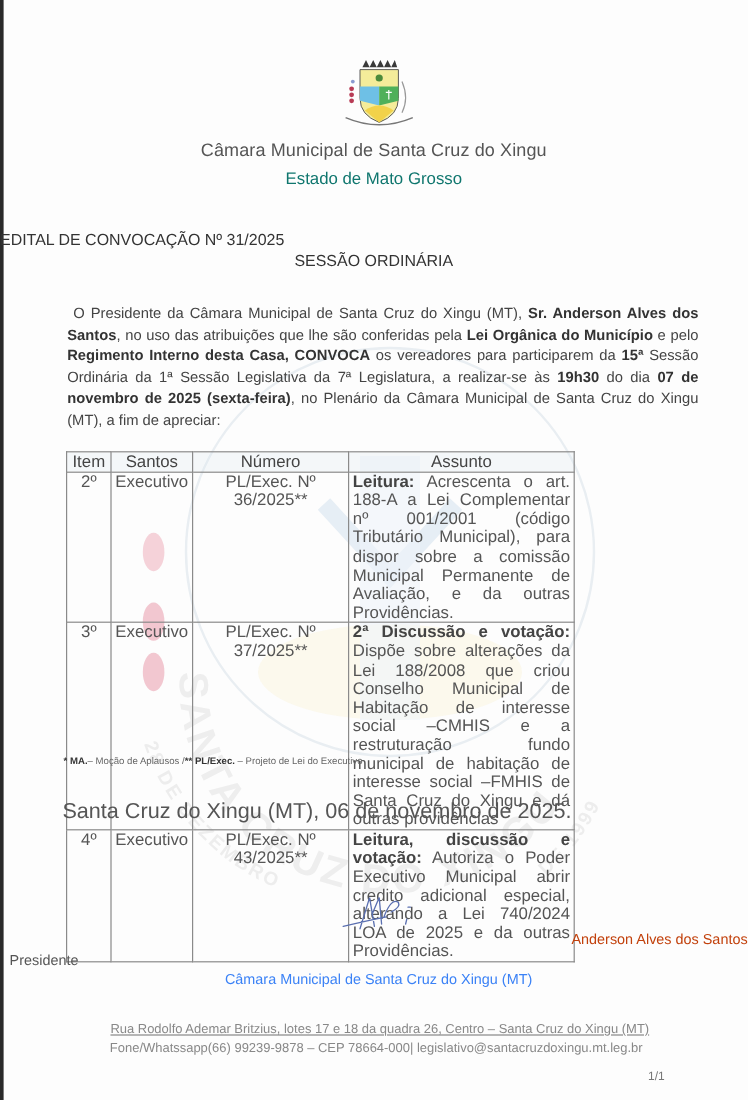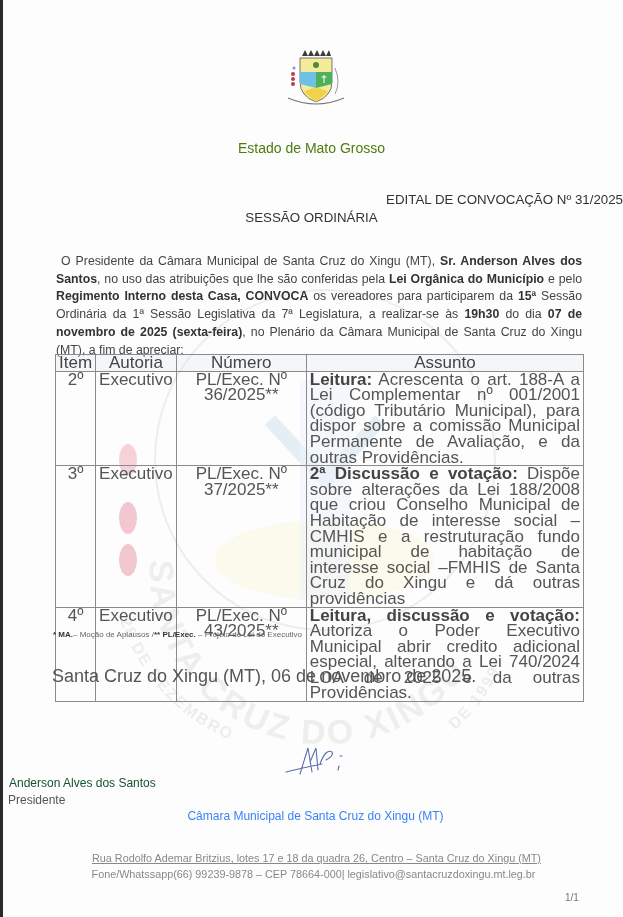--- a/index.html
+++ b/index.html
@@ -12,48 +12,48 @@
   }
   .left-edge { position: absolute; left: 0; top: 0; width: 3px; height: 917px; background: #2a2a2a; }
   .page { position: absolute; left: 0; top: 0; width: 623px; height: 917px; }
 
   
   .watermark { position: absolute; left: 0; top: 0; width: 623px; height: 917px; pointer-events: none; }
 
   .logo { position: absolute; left: 274px; top: 46px; width: 84px; height: 62px; }
 
   .header-title { position: absolute; left: 0; width: 623px; top: 117px; text-align: center; font-size: 15px; color: #555; letter-spacing: 0.1px; }
-  .header-sub { position: absolute; left: 0; width: 623px; top: 140px; text-align: center; font-size: 14px; color: #4d7c0f; }
+  .header-sub { position: absolute; left: 0; width: 623px; top: 140px; text-align: center; font-size: 14px; color: #0f766e; }
 
-  .edital-title { position: absolute; left: 0; width: 623px; top: 192px; text-align: right; font-size: 13.3px; color: #333; }
+  .edital-title { position: absolute; left: 0; width: 623px; top: 192px; text-align: left; font-size: 13.3px; color: #333; }
   .edital-sub { position: absolute; left: 0; width: 623px; top: 210px; text-align: center; font-size: 13.3px; color: #333; }
 
   .intro { position: absolute; left: 56px; top: 253px; width: 526px; font-size: 12.3px; line-height: 17.7px; color: #444; text-align: justify; }
   .intro b { color: #333; }
 
-  table.items { position: absolute; left: 55px; top: 354px; width: 529px; border-collapse: collapse; font-size: 17px; color: #555; }
+  table.items { position: absolute; left: 55px; top: 376px; width: 424px; border-collapse: collapse; font-size: 14px; color: #555; }
   table.items th, table.items td { border: 1px solid #8a8a8a; padding: 0 3px; vertical-align: top; line-height: 15.6px; }
   table.items th { font-weight: normal; color: #444; text-align: center; background: rgba(220,230,240,0.25); }
   table.items td.c { text-align: center; }
   table.items td.assunto { text-align: justify; }
   table.items td.assunto b { color: #444; }
 
   .legend { position: absolute; left: 53px; top: 630px; font-size: 8px; color: #666; }
   .legend b { color: #333; }
 
   .place-date { position: absolute; left: 52px; top: 666px; font-size: 18px; color: #555; }
 
   .signature { position: absolute; left: 282px; top: 742px; width: 70px; height: 36px; }
-  .signer-name { position: absolute; left: 0; width: 623px; top: 776px; text-align: left; font-size: 12px; color: #14532d; padding-left: 9px; box-sizing: border-box; }
+  .signer-name { position: absolute; left: 0; width: 623px; top: 776px; text-align: right; font-size: 12px; color: #c2410c; padding-left: 9px; box-sizing: border-box; }
   .signer-role { position: absolute; left: 0; width: 528px; top: 793px; text-align: left; font-size: 12px; color: #555; padding-left: 8px; box-sizing: border-box; }
   .signer-org { position: absolute; left: 0; width: 623px; top: 809px; text-align: center; font-size: 12px; color: #3b82f6; padding-left: 8px; box-sizing: border-box; }
 
   .footer1 { position: absolute; left: 0; width: 623px; top: 852px; text-align: center; font-size: 10.8px; color: #888; padding-left: 10px; box-sizing: border-box; text-decoration: underline; }
   .footer2 { position: absolute; left: 0; width: 623px; top: 868px; text-align: center; font-size: 10.8px; color: #888; padding-left: 4px; box-sizing: border-box; }
-  .page-num { position: absolute; left: 565px; top: 892px; font-size: 10px; color: #777; }
+  .page-num { position: absolute; left: 540px; top: 892px; font-size: 10px; color: #777; }
 </style>
 </head>
 <body>
 
 <div class="page">
   <div class="left-edge"></div>
 
   <svg class="watermark" viewBox="0 0 623 917">
     <defs>
       <path id="wmArc" d="M 150 560 A 175 175 0 0 0 480 650"></path>
@@ -92,38 +92,39 @@
 
     <circle cx="19" cy="28" r="2" fill="#b83b55"></circle>
     <circle cx="19" cy="33" r="2" fill="#b83b55"></circle>
     <circle cx="19" cy="38" r="2" fill="#b83b55"></circle>
     <circle cx="20" cy="22" r="1.6" fill="#8a9ad0"></circle>
 
     <path d="M14 52 Q42 64 70 52" fill="none" stroke="#777" stroke-width="1.2"></path>
     <path d="M61 22 Q67 36 61 48" fill="none" stroke="#999" stroke-width="1"></path>
   </svg>
 
+  <div class="header-title">Câmara Municipal de Santa Cruz do Xingu</div>
   <div class="header-sub">Estado de Mato Grosso</div>
 
   <div class="edital-title">EDITAL DE CONVOCAÇÃO Nº 31/2025</div>
   <div class="edital-sub">SESSÃO ORDINÁRIA</div>
 
   <div class="intro">&nbsp;<span>O Presidente da Câmara Municipal de Santa Cruz do Xingu (MT), </span><b>Sr. Anderson Alves dos Santos</b><span>, no uso das atribuições que lhe são conferidas pela </span><b>Lei Orgânica do Município</b><span> e pelo </span><b>Regimento Interno desta Casa, CONVOCA</b><span> os vereadores para participarem da </span><b>15ª</b><span> Sessão Ordinária da 1ª Sessão Legislativa da 7ª Legislatura, a realizar-se às </span><b>19h30</b><span> do dia </span><b>07 de novembro de 2025 (sexta-feira)</b><span>, no Plenário da Câmara Municipal de Santa Cruz do Xingu (MT), a fim de apreciar:</span></div>
 
   <table class="items">
     <colgroup>
       <col style="width:37px">
       <col style="width:68px">
       <col style="width:130px">
       <col>
     </colgroup>
     <thead>
       <tr>
         <th>Item</th>
-        <th>Autoria</th>
+        <th>Santos</th>
         <th>Número</th>
         <th>Assunto</th>
       </tr>
     </thead>
     <tbody>
       <tr>
         <td class="c">2º</td>
         <td class="c">Executivo</td>
         <td class="c">PL/Exec. Nº 36/2025**</td>
         <td class="assunto"><b>Leitura:</b><span> Acrescenta o art. 188-A a Lei Complementar nº 001/2001 (código Tributário Municipal), para dispor sobre a comissão Municipal Permanente de Avaliação, e da outras Providências.</span></td>

